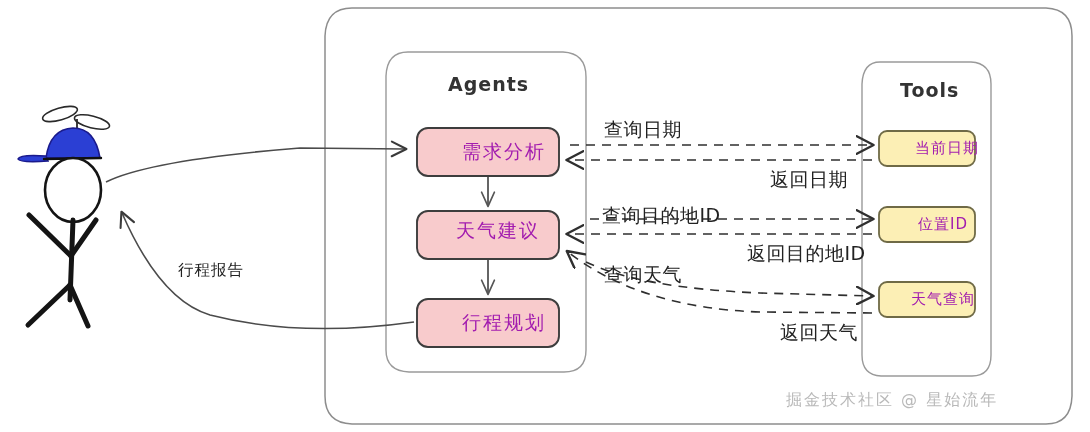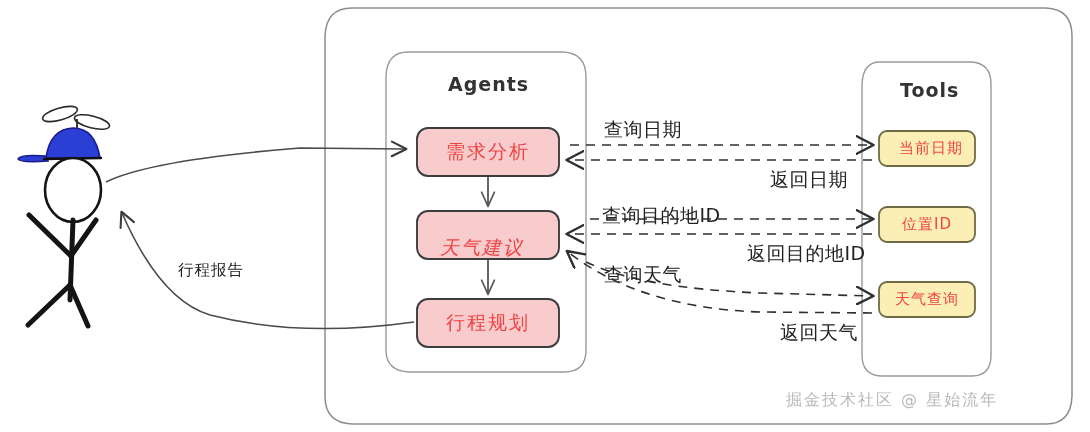--- a/index.html
+++ b/index.html
@@ -28,24 +28,25 @@
     position: absolute;
     color: #2b2b2b;
     white-space: nowrap;
     font-family: "DejaVu Sans", "Liberation Sans", sans-serif;
   }
   .node-text {
     position: absolute;
     display: flex;
     align-items: center;
     justify-content: center;
-    color: #ef4444;
+    color: #a21caf;
     white-space: nowrap;
     font-family: "DejaVu Sans", "Liberation Sans", sans-serif;
     pointer-events: none;
+    margin-left: 16px;
   }
   .title-big {
     font-size: 27px;
     letter-spacing: 2px;
   }
   .group-title {
     font-size: 19px;
     font-family: "DejaVu Sans", "Liberation Sans", sans-serif;
     letter-spacing: 1px;
     color: #333;
@@ -181,21 +182,21 @@
       <path d="M872 313 L760 312 Q640 308 568 252" fill="none" stroke="#2f2f2f" stroke-width="1.6" stroke-dasharray="9 7" marker-end="url(#arrowDash)"></path>
     </g>
   </svg>
 
 
   <div class="lbl group-title" style="left:448px; top:73px;">Agents</div>
 
   <div class="lbl group-title" style="left:900px; top:79px;">Tools</div>
 
   <div class="node-text agent-label" style="left:417px; top:128px; width:142px; height:48px;">需求分析</div>
-  <div class="node-text agent-label" style="left:417px; top:224px; width:130px; height:48px;font-style:italic;">天气建议</div>
+  <div class="node-text agent-label" style="left:417px; top:207px; width:130px; height:48px;">天气建议</div>
   <div class="node-text agent-label" style="left:417px; top:299px; width:142px; height:48px;">行程规划</div>
 
   <div class="node-text tool-label" style="left:879px; top:131px; width:104px; height:35px;">当前日期</div>
   <div class="node-text tool-label" style="left:879px; top:207px; width:96px; height:35px;">位置ID</div>
   <div class="node-text tool-label" style="left:879px; top:282px; width:96px; height:35px;">天气查询</div>
 
   <div class="lbl flow-label" style="left:178px; top:260px;">行程报告</div>
 
   <div class="lbl edge-label" style="left:604px; top:117px;">查询日期</div>
   <div class="lbl edge-label" style="left:770px; top:167px;">返回日期</div>

